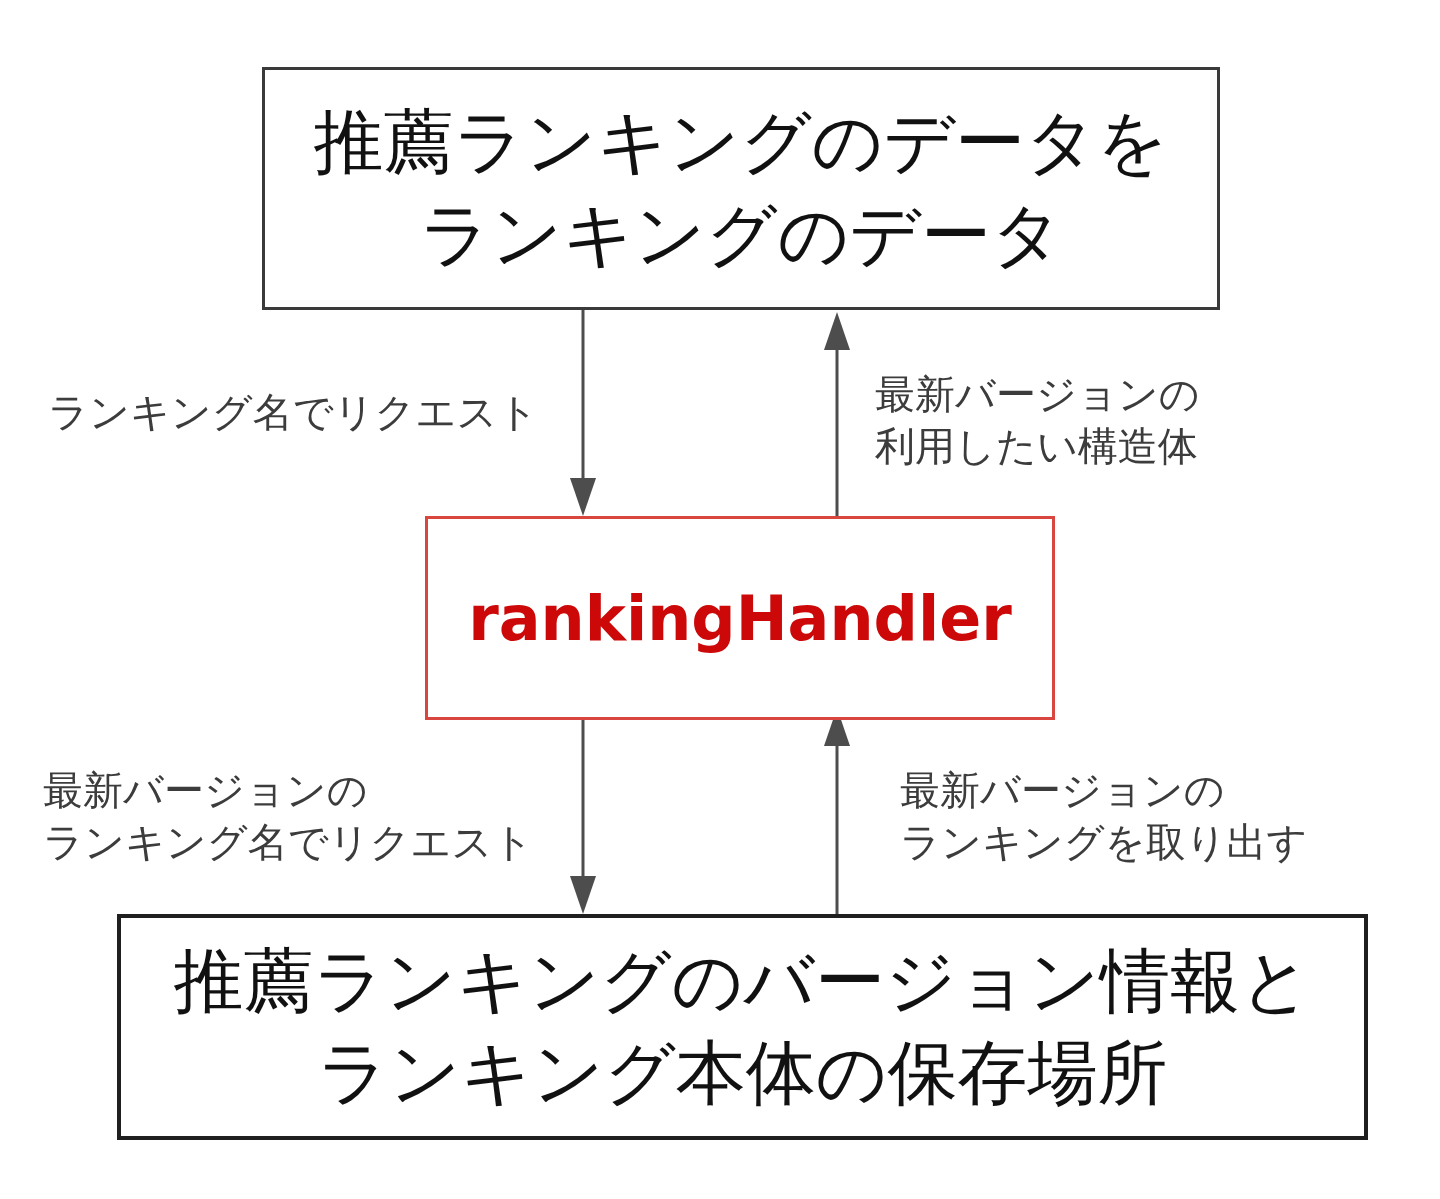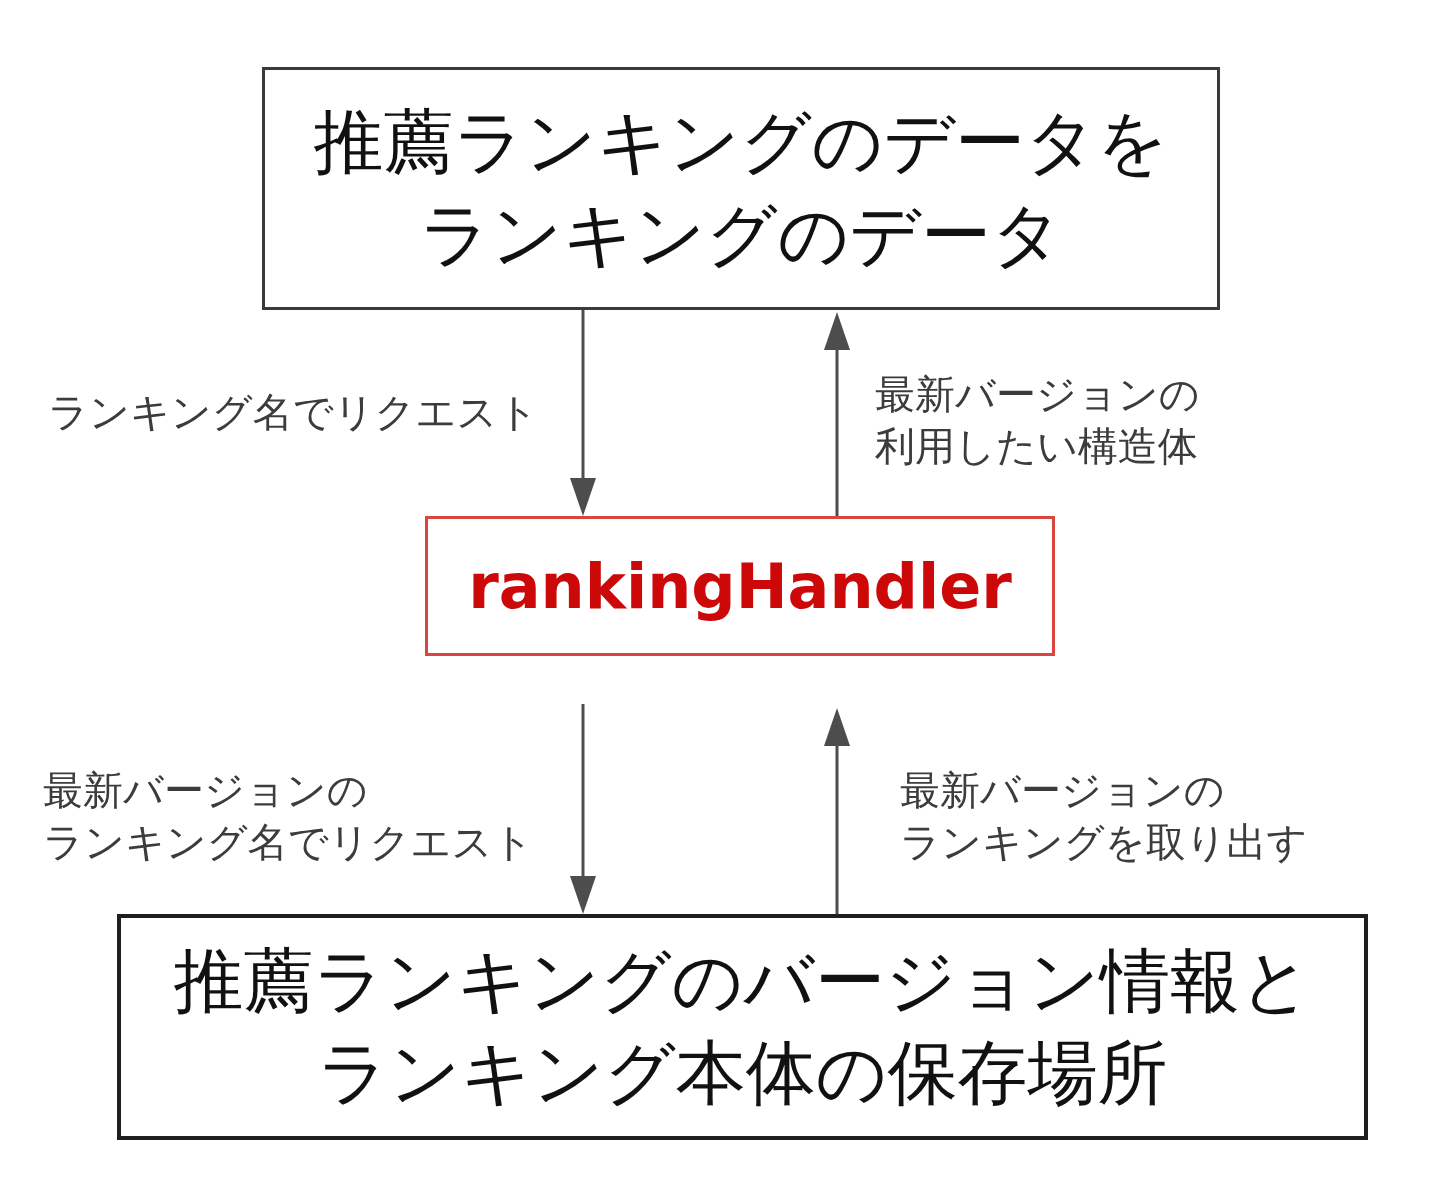--- a/index.html
+++ b/index.html
@@ -33,21 +33,21 @@
     color:var(--box-text);
     font-size:70px;
     line-height:1.32;
     white-space:nowrap;
   }
   #top-box{
     left:262px;top:67px;width:958px;height:243px;
     border:3px solid var(--box-border);
   }
   #middle-box{
-    left:425px;top:516px;width:630px;height:140px;
+    left:425px;top:516px;width:630px;height:204px;
     border:3px solid var(--red-border);
   }
   #middle-box .handler{
     color:var(--accent-red);
     font-size:62px;
     font-weight:bold;
     white-space:nowrap;
   }
   #bottom-box{
     left:117px;top:914px;width:1251px;height:226px;

